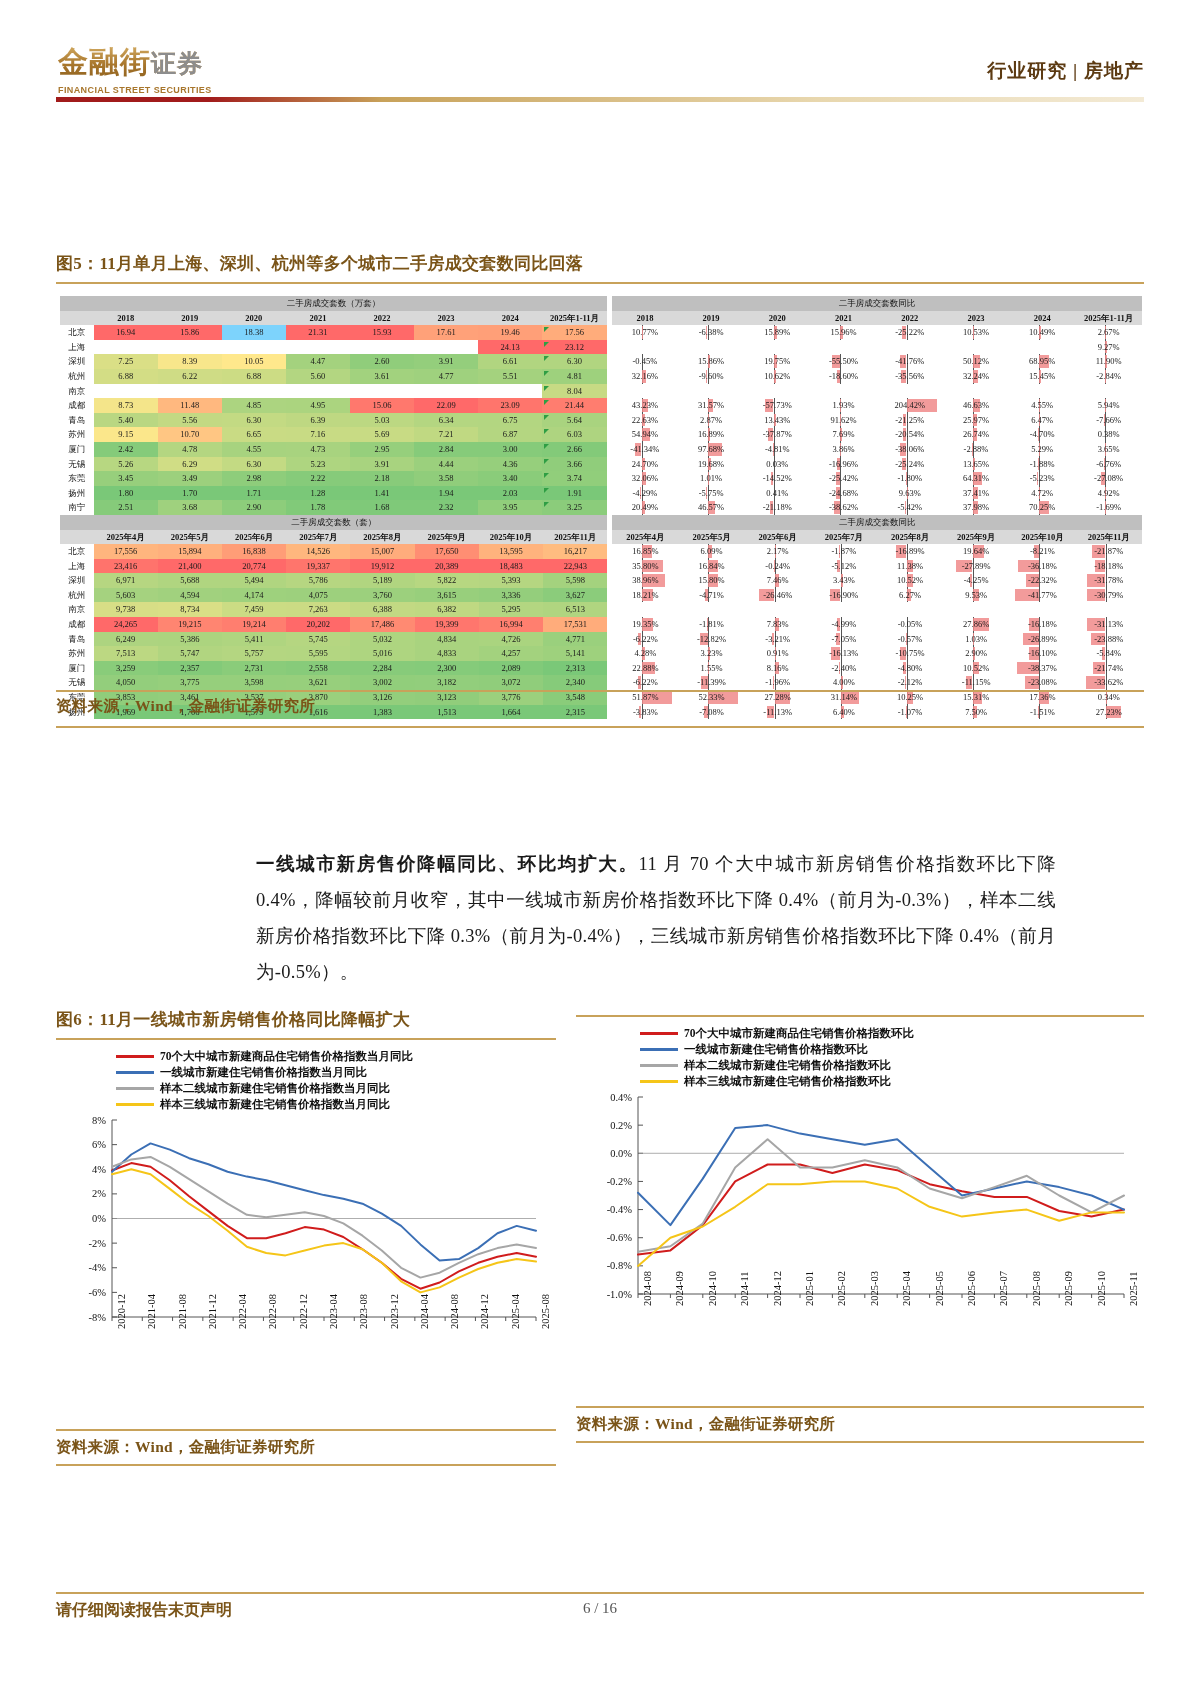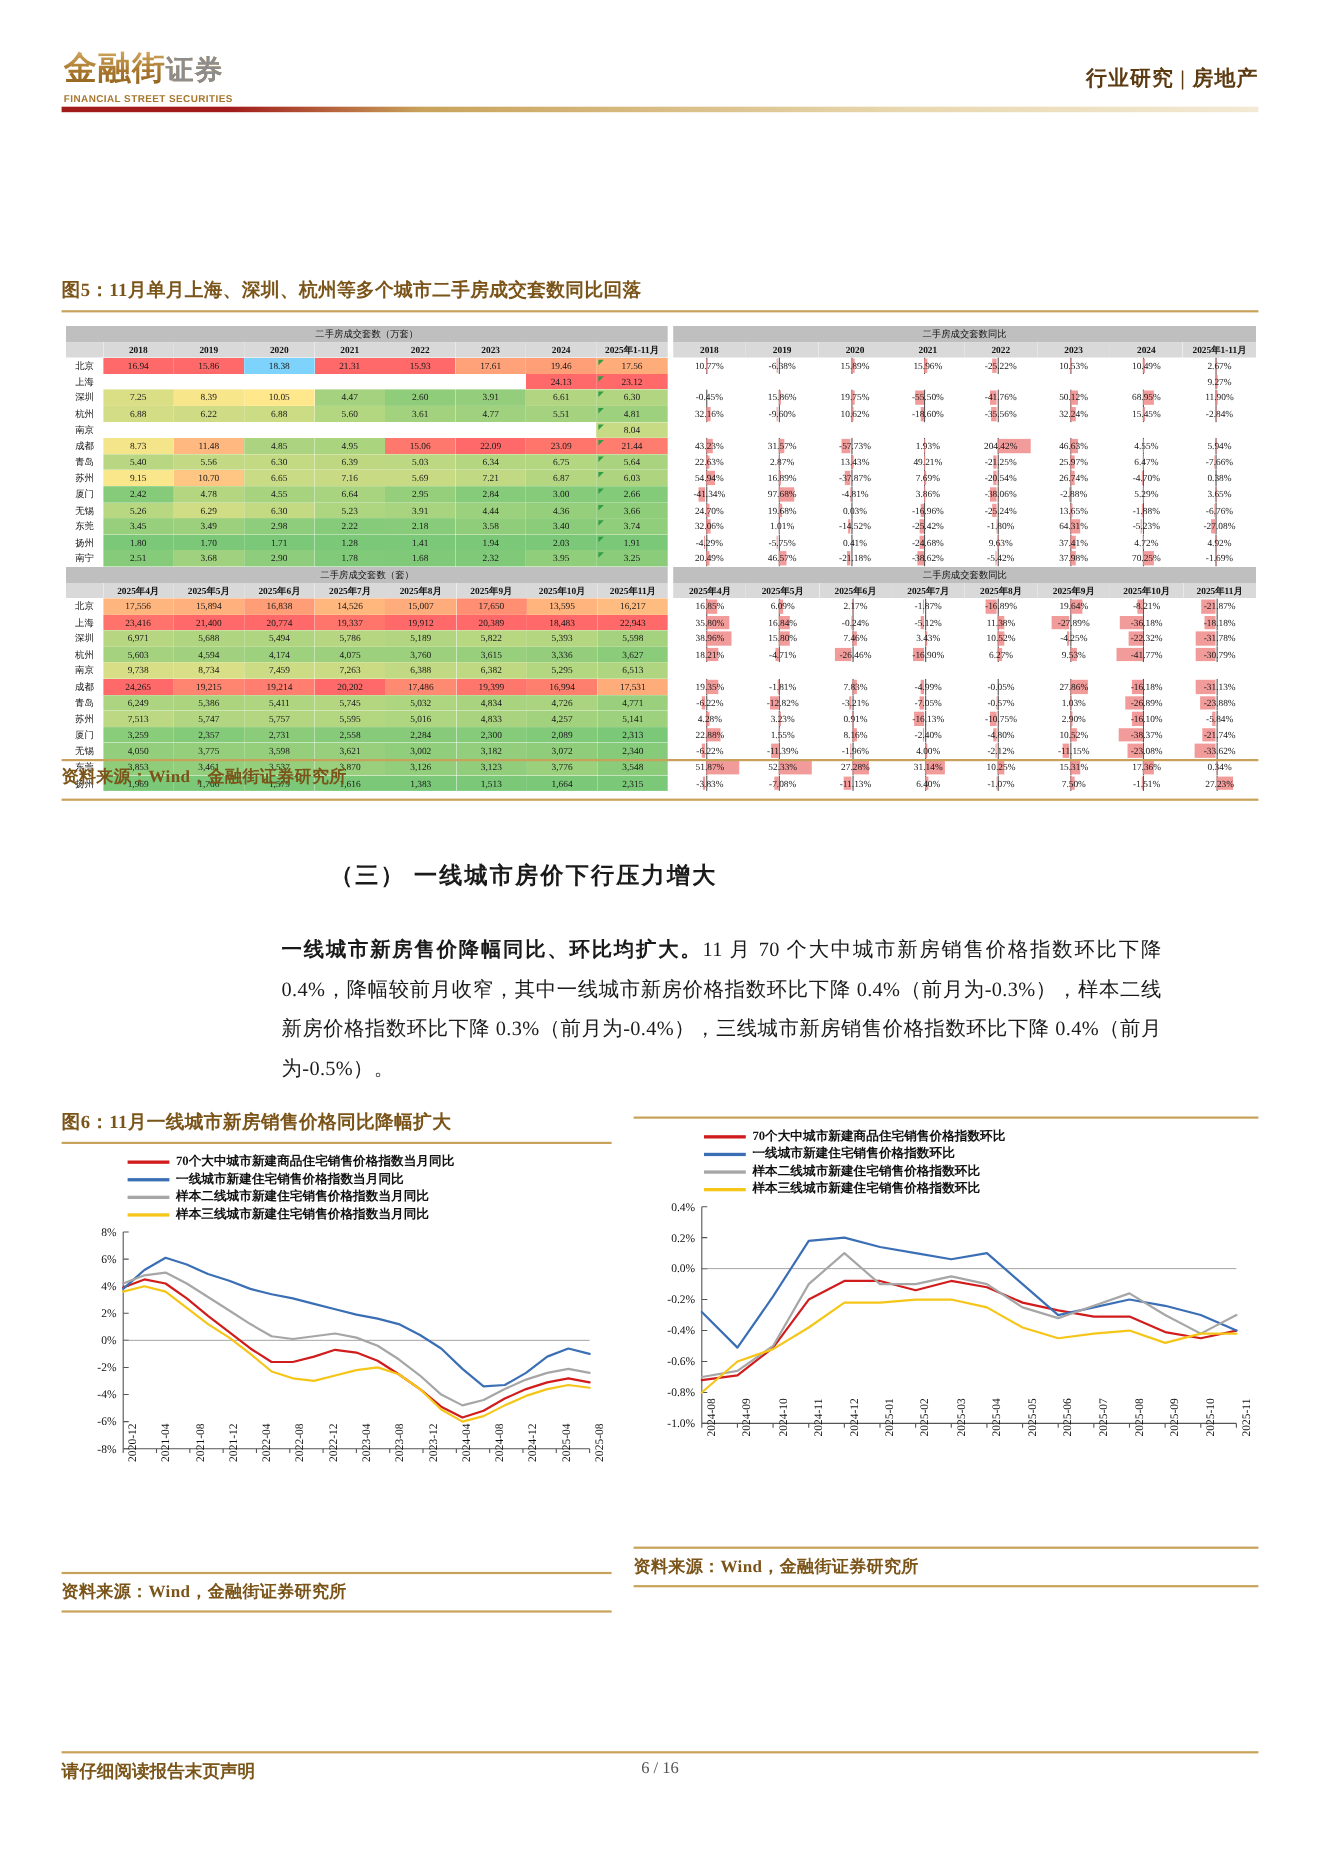--- a/index.html
+++ b/index.html
@@ -278,21 +278,21 @@
             <td style="background:rgb(195,218,131)" class="">6.30</td>
             <td style="background:rgb(190,216,130)" class="">6.39</td>
             <td style="background:rgb(188,216,130)" class="">5.03</td>
             <td style="background:rgb(180,214,129)" class="">6.34</td>
             <td style="background:rgb(179,214,129)" class="">6.75</td>
             <td style="background:rgb(169,211,127)" class="flag">5.64</td>
             <td class="blank"></td>
             <td class="bc"><span class="axis" style="left:30px"></span><span class="bar" style="left:30px;width:3.321103610214265px"></span><span class="v">22.63%</span></td>
             <td class="bc"><span class="axis" style="left:30px"></span><span class="bar" style="left:30px;width:0.4211916642207221px"></span><span class="v">2.87%</span></td>
             <td class="bc"><span class="axis" style="left:30px"></span><span class="bar" style="left:30px;width:1.9709421778690932px"></span><span class="v">13.43%</span></td>
-            <td class="bc"><span class="axis" style="left:30px"></span><span class="bar" style="left:30px;width:0.1995890813031993px"></span><span class="v">49.21%</span></td>
+            <td class="bc"><span class="axis" style="left:30px"></span><span class="bar" style="left:30px;width:0.1995890813031993px"></span><span class="v">91.62%</span></td>
             <td class="bc"><span class="axis" style="left:30px"></span><span class="bar" style="right:37px;width:3.118579395362489px"></span><span class="v">-21.25%</span></td>
             <td class="bc"><span class="axis" style="left:30px"></span><span class="bar" style="left:30px;width:3.811270912826534px"></span><span class="v">25.97%</span></td>
             <td class="bc"><span class="axis" style="left:30px"></span><span class="bar" style="left:30px;width:0.949515702964485px"></span><span class="v">6.47%</span></td>
             <td class="bc"><span class="axis" style="left:30px"></span><span class="bar" style="right:37px;width:1.1241561491047842px"></span><span class="v">-7.66%</span></td>
           </tr>
           <tr>
             <td class="cityc">苏州</td>
             <td style="background:rgb(251,231,139)" class="">9.15</td>
             <td style="background:rgb(255,198,131)" class="">10.70</td>
             <td style="background:rgb(201,219,132)" class="">6.65</td>
@@ -309,21 +309,21 @@
             <td class="bc"><span class="axis" style="left:30px"></span><span class="bar" style="right:37px;width:3.014382154388025px"></span><span class="v">-20.54%</span></td>
             <td class="bc"><span class="axis" style="left:30px"></span><span class="bar" style="left:30px;width:3.924273554446727px"></span><span class="v">26.74%</span></td>
             <td class="bc"><span class="axis" style="left:30px"></span><span class="bar" style="right:37px;width:0.6897563839154682px"></span><span class="v">-4.70%</span></td>
             <td class="bc"><span class="axis" style="left:30px"></span><span class="bar" style="left:30px;width:0.05576753742295275px"></span><span class="v">0.38%</span></td>
           </tr>
           <tr>
             <td class="cityc">厦门</td>
             <td style="background:rgb(133,203,122)" class="">2.42</td>
             <td style="background:rgb(180,214,129)" class="">4.78</td>
             <td style="background:rgb(167,211,127)" class="">4.55</td>
-            <td style="background:rgb(168,211,127)" class="">6.64</td>
+            <td style="background:rgb(168,211,127)" class="">4.73</td>
             <td style="background:rgb(150,207,124)" class="">2.95</td>
             <td style="background:rgb(134,203,122)" class="">2.84</td>
             <td style="background:rgb(134,203,122)" class="">3.00</td>
             <td style="background:rgb(131,202,121)" class="flag">2.66</td>
             <td class="blank"></td>
             <td class="bc"><span class="axis" style="left:30px"></span><span class="bar" style="right:37px;width:6.066921044907544px"></span><span class="v">-41.34%</span></td>
             <td class="bc"><span class="axis" style="left:30px"></span><span class="bar" style="left:30px;width:14.335192251247433px"></span><span class="v">97.68%</span></td>
             <td class="bc"><span class="axis" style="left:30px"></span><span class="bar" style="right:37px;width:0.7058996184326387px"></span><span class="v">-4.81%</span></td>
             <td class="bc"><span class="axis" style="left:30px"></span><span class="bar" style="left:30px;width:0.5664807748752568px"></span><span class="v">3.86%</span></td>
             <td class="bc"><span class="axis" style="left:30px"></span><span class="bar" style="right:37px;width:5.585559142941005px"></span><span class="v">-38.06%</span></td>
@@ -703,21 +703,20 @@
         </tbody>
       </table>
   </div>
 
   <div id="fig5-srcrule"></div>
   <div id="fig5-src">
     <span class="src">资料来源：Wind，金融街证券研究所</span>
   </div>
   <div id="fig5-srcrule2"></div>
 
-  <div id="h3">（三） 一线城市房价下行压力增大</div>
 
   <div class="para" id="para2">
     <span>一线城市新房售价降幅同比、环比均扩大。</span><span style="font-weight:normal">11 月 70 个大中城市新房销售价格指数环比下降 0.4%，降幅较前月收窄，其中一线城市新房价格指数环比下降 0.4%（前月为-0.3%），样本二线新房价格指数环比下降 0.3%（前月为-0.4%），三线城市新房销售价格指数环比下降 0.4%（前月为-0.5%）。</span>
   </div>
 
   <div class="chartbox" id="fig6">
     <div class="figtitle">图6：11月一线城市新房销售价格同比降幅扩大</div>
     <div class="figrule"></div>
     <div class="chartarea" id="c6">
         <div class="legend" style="margin-left:60px;">

